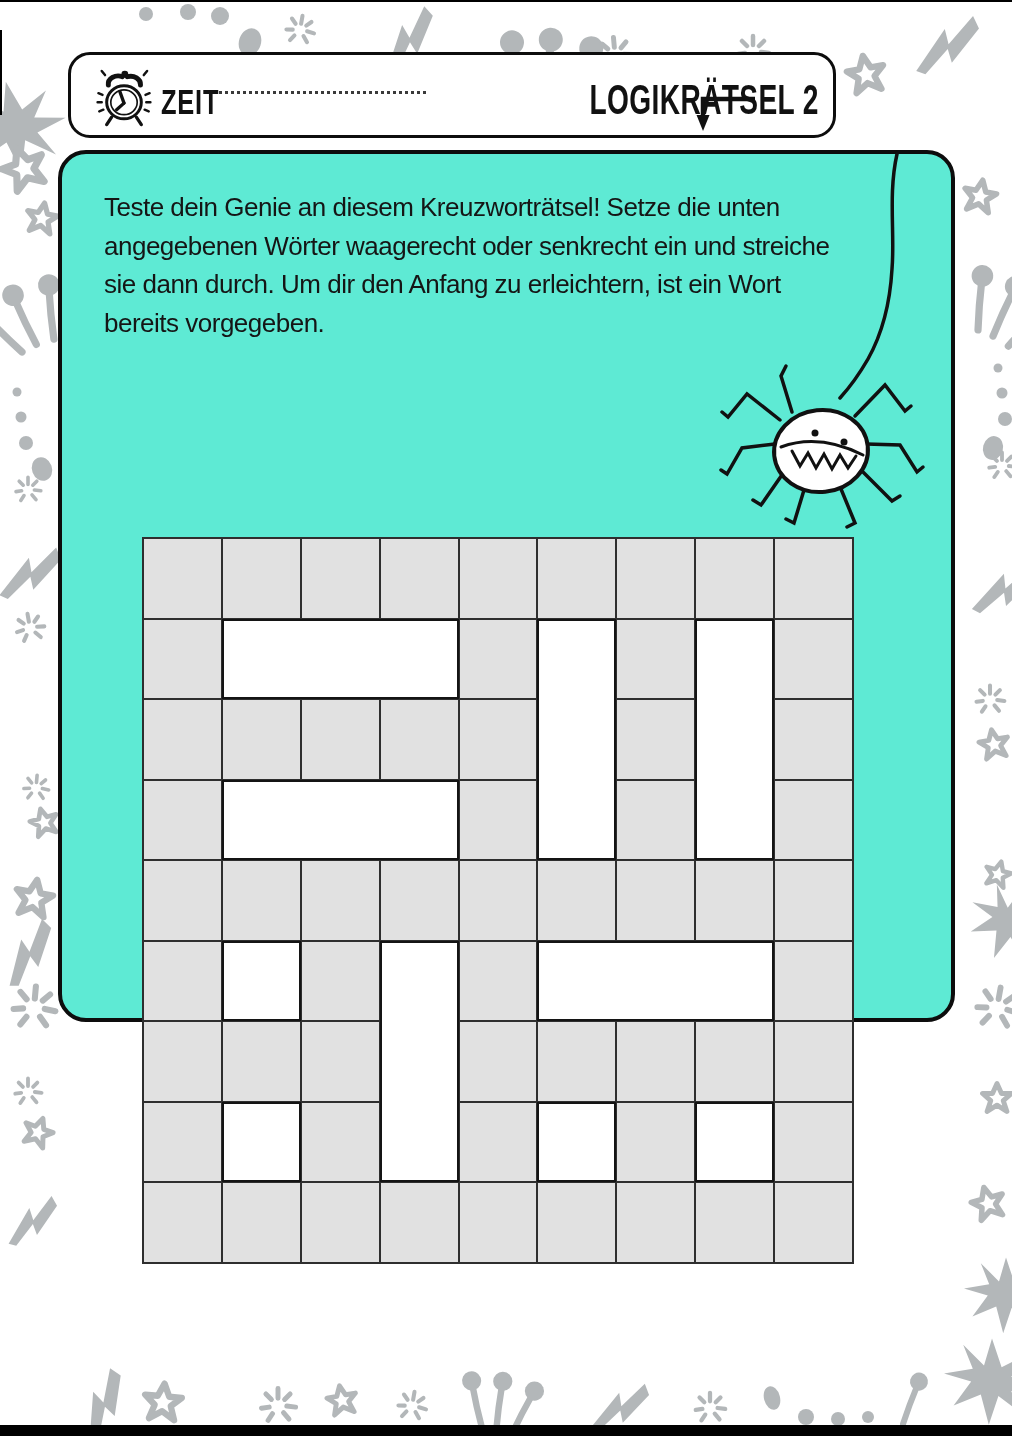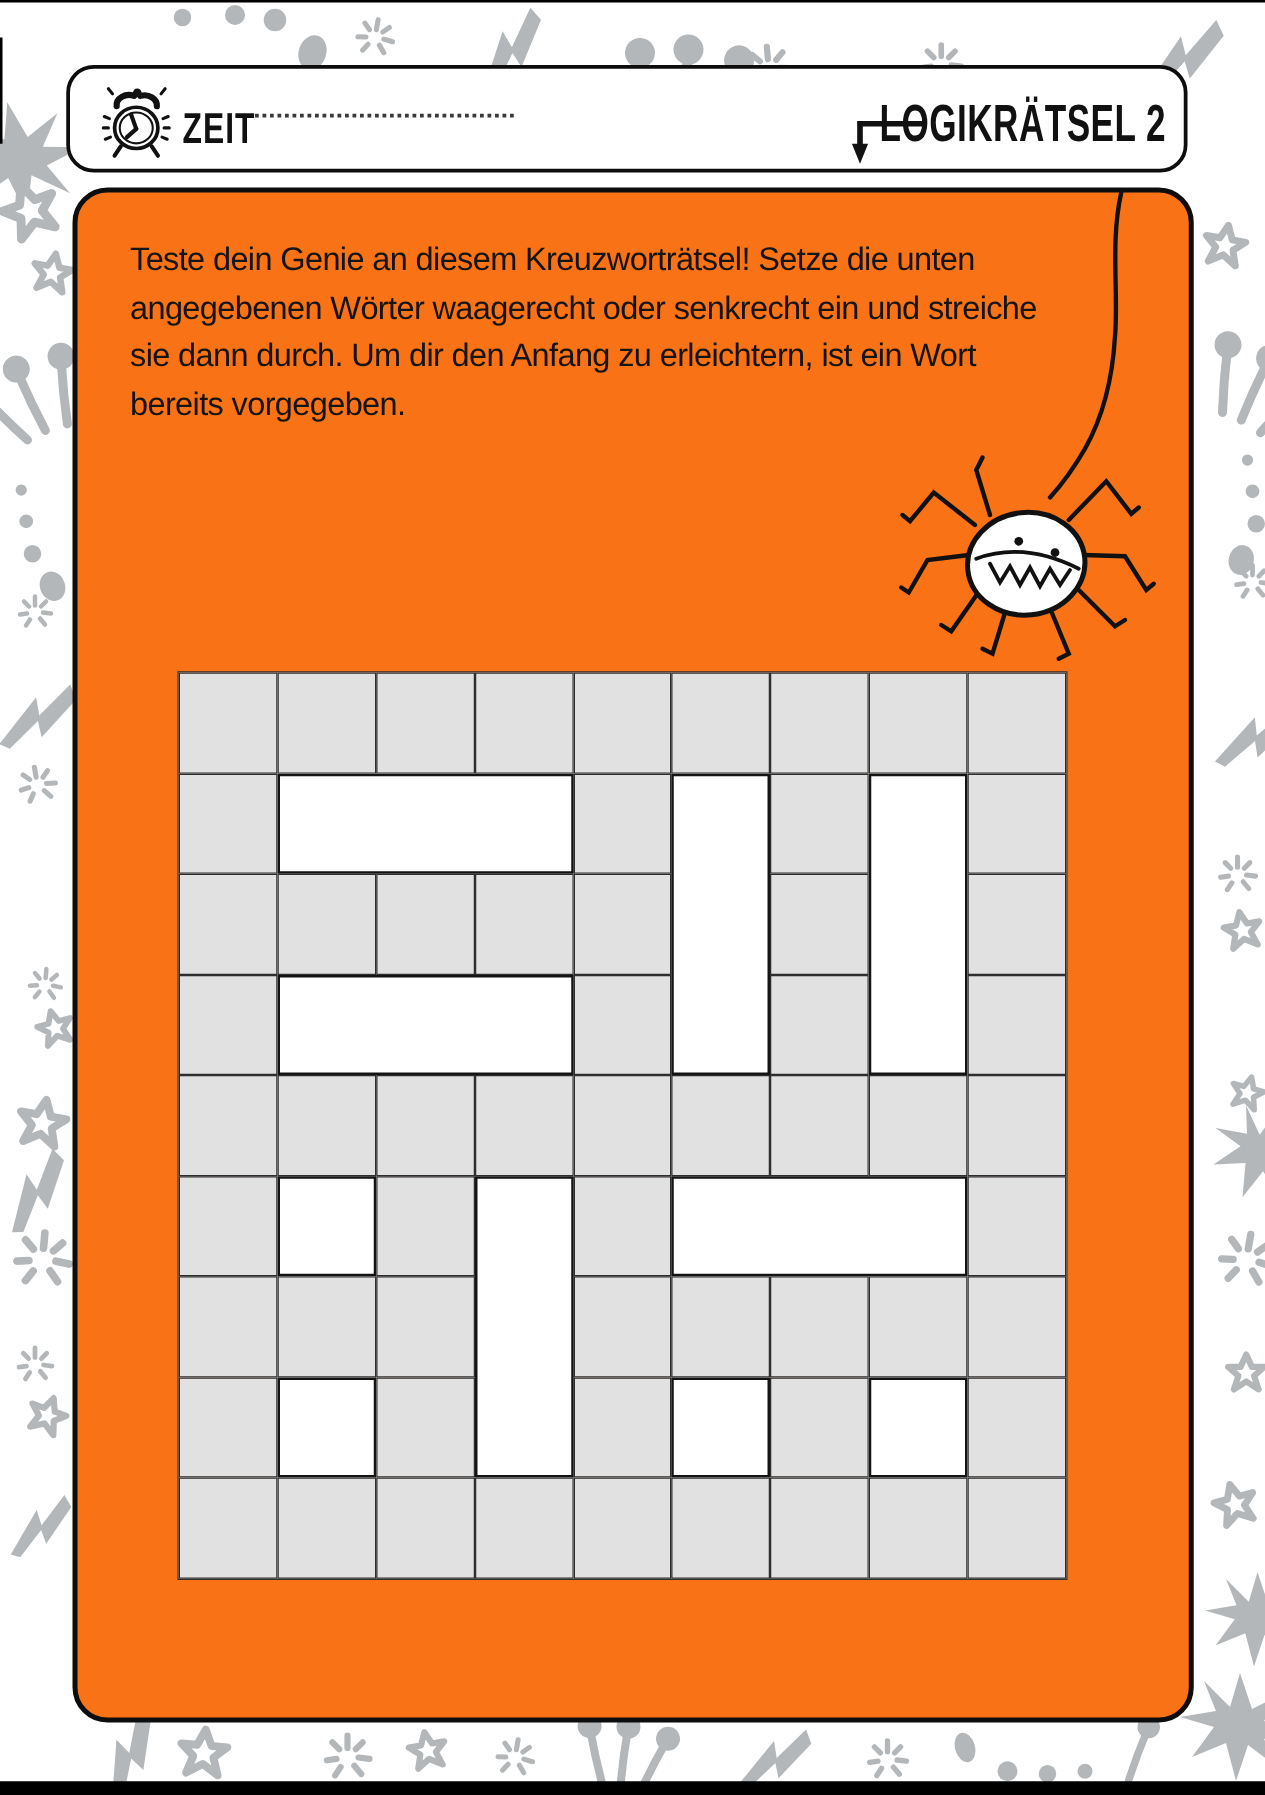--- a/index.html
+++ b/index.html
@@ -12,38 +12,38 @@
   .doodle{fill:var(--doodle);stroke:none;}
   .doodle-s{stroke:var(--doodle);fill:none;stroke-width:4.5;stroke-linecap:round;}
   .doodle-o{stroke:var(--doodle);fill:#fff;stroke-width:5.5;stroke-linejoin:round;}
   .doodle-p{stroke:var(--doodle);fill:none;stroke-width:4;stroke-linecap:round;}
 
   .edge-top{position:absolute;left:0;top:0;width:100%;height:2px;background:#000;z-index:6;}
   .edge-left{position:absolute;left:0;top:30px;width:2px;height:85px;background:#000;z-index:6;}
   .edge-bottom{position:absolute;left:0;top:1425px;width:100%;height:11px;background:var(--bottom_bar,#000);z-index:6;}
 
   .header-box{
-    position:absolute;left:53px;top:52px;width:897px;height:86px;
+    position:absolute;left:68px;top:52px;width:768px;height:86px;
     background:#fff;border:3.5px solid #0d0d0d;border-radius:22px;z-index:2;box-sizing:border-box;
   }
   .clock{position:absolute;left:20px;top:12px;}
   .zeit{
     position:absolute;left:90px;top:30px;font-size:31px;font-weight:700;
     letter-spacing:1px;transform:scale(.82,1.12);transform-origin:left center;white-space:nowrap;
   }
   .dotline{position:absolute;left:148px;top:36px;width:207px;border-bottom:3px dotted #3a3a3a;}
   .arrow{position:absolute;left:620px;top:36px;}
   .title{
     position:absolute;right:14px;top:24px;font-size:38px;font-weight:700;
     letter-spacing:.5px;transform:scale(.74,1.1);transform-origin:right center;white-space:nowrap;
   }
 
   .content-box{
-    position:absolute;left:58px;top:150px;width:897px;height:1228px;
-    background:#f97316;border:4px solid #0d0d0d;border-radius:28px;z-index:1;box-sizing:border-box;
+    position:absolute;left:58px;top:150px;width:897px;height:872px;
+    background:#5eead4;border:4px solid #0d0d0d;border-radius:28px;z-index:1;box-sizing:border-box;
   }
   .instructions{
     position:absolute;left:42px;top:34px;
     font-size:26px;line-height:38.5px;letter-spacing:-.5px;color:#151515;
     white-space:pre;
   }
   .spider-svg{position:absolute;left:632px;top:-4px;}
 
   .grid{
     position:absolute;left:80px;top:383px;width:710px;height:725px;

